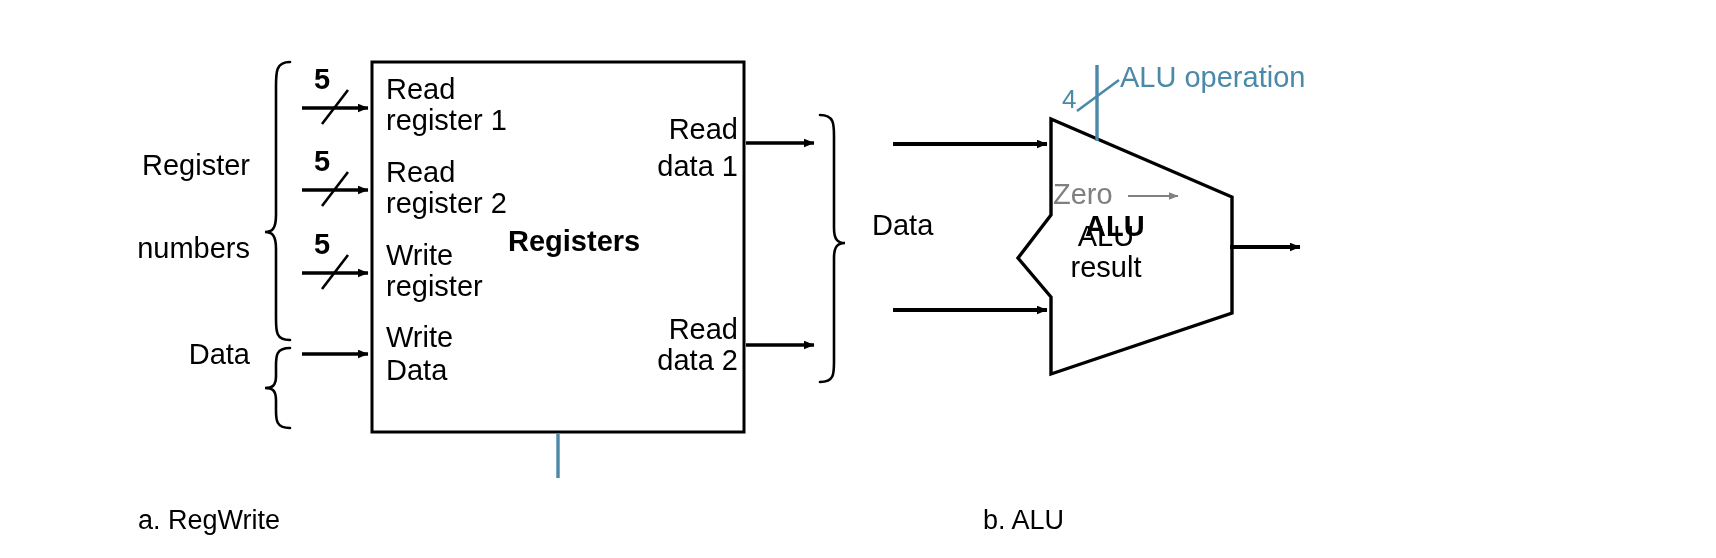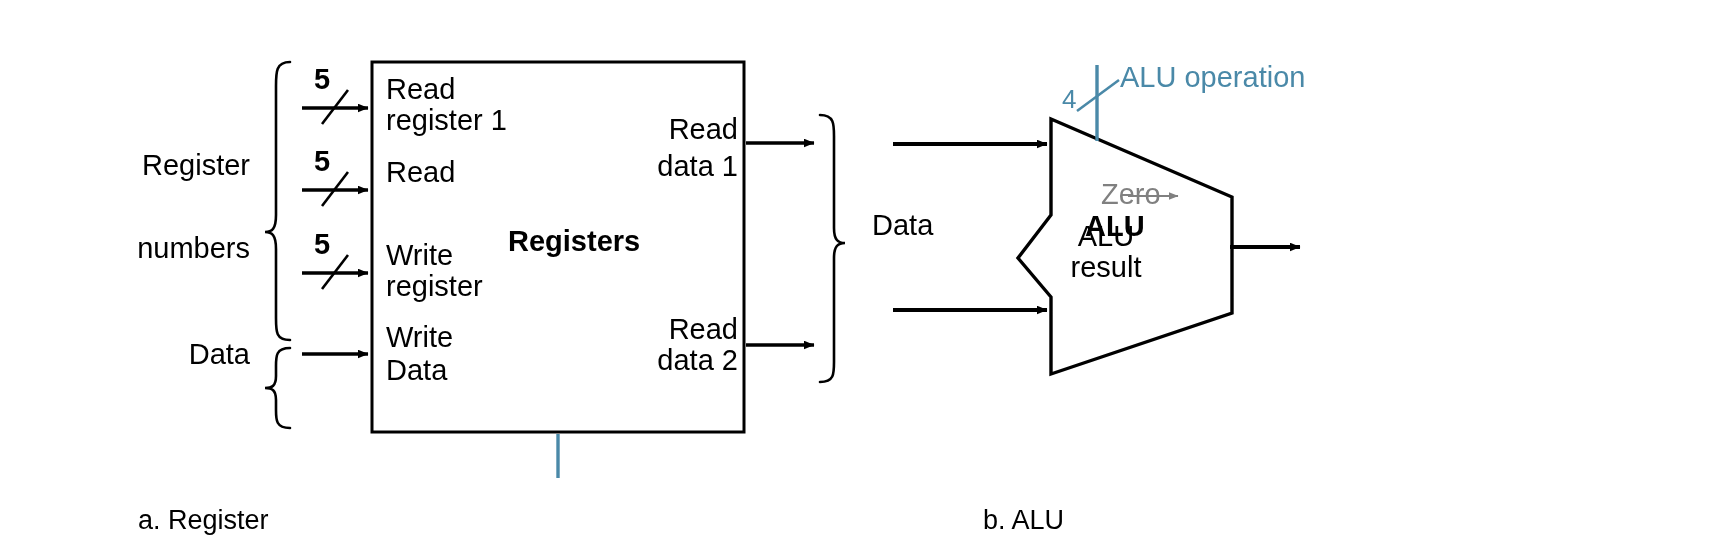--- a/index.html
+++ b/index.html
@@ -27,21 +27,21 @@
   .lbl {
     position: absolute;
     font-family: "Liberation Sans", sans-serif;
     font-size: 29px;
     color: #000000;
     line-height: 35px;
     white-space: pre;
   }
   .lbl.bold { font-weight: bold; }
   .lbl.blue { color: #4a89a8; }
-  .lbl.gray { color: #808080; padding-left: 48px; }
+  .lbl.gray { color: #808080; }
   .lbl.small { font-size: 26px; }
   .lbl.center { text-align: center; }
   .lbl.right { text-align: right; }
   .caption {
     position: absolute;
     font-family: "Liberation Sans", sans-serif;
     font-size: 27px;
     color: #000000;
     white-space: pre;
   }
@@ -136,20 +136,21 @@
   <div class="lbl right" style="left:60px; top:337px; width:190px;">Data</div>
 
   <div class="lbl bold center" style="left:300px; top:62px; width:44px;">5</div>
   <div class="lbl bold center" style="left:300px; top:144px; width:44px;">5</div>
   <div class="lbl bold center" style="left:300px; top:227px; width:44px;">5</div>
 
   <div class="lbl" style="left:386px; top:72px;">Read</div>
   <div class="lbl" style="left:386px; top:103px;">register 1</div>
 
   <div class="lbl" style="left:386px; top:155px;">Read</div>
+  <div class="lbl" style="left:386px; top:186px;">register 2</div>
 
   <div class="lbl" style="left:386px; top:238px;">Write</div>
   <div class="lbl" style="left:386px; top:269px;">register</div>
 
   <div class="lbl" style="left:386px; top:320px;">Write</div>
   <div class="lbl" style="left:386px; top:353px;">Data</div>
 
   <div class="lbl bold" style="left:508px; top:224px;">Registers</div>
 
   <div class="lbl right" style="left:540px; top:112px; width:198px;">Read</div>
@@ -165,16 +166,16 @@
 
   <div class="lbl blue" style="left:1120px; top:60px;">ALU operation</div>
 
   <div class="lbl bold" style="left:1085px; top:209px;">ALU</div>
 
   <div class="lbl gray" style="left:1053px; top:177px;">Zero</div>
 
   <div class="lbl center" style="left:1045px; top:219px; width:122px;">ALU</div>
   <div class="lbl center" style="left:1045px; top:250px; width:122px;">result</div>
 
-  <div class="caption" style="left:138px; top:505px;">a. Register</div>
+  <div class="caption" style="left:138px; top:505px;">a. RegWrite</div>
   <div class="caption" style="left:983px; top:505px;">b. ALU</div>
 
 </div>
 
 </body></html>

